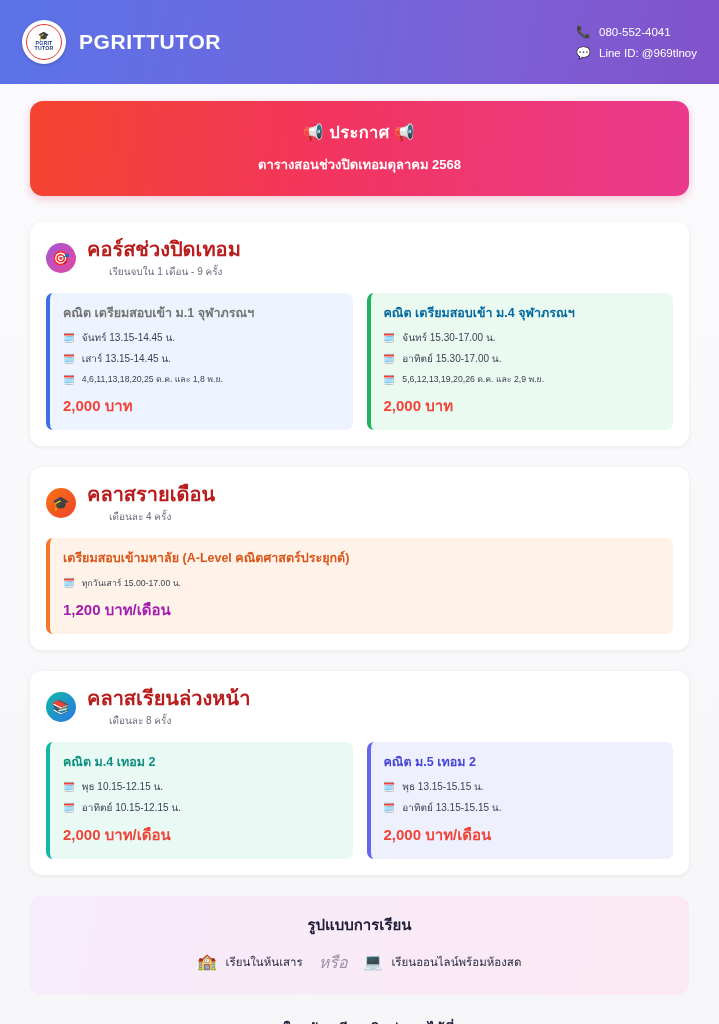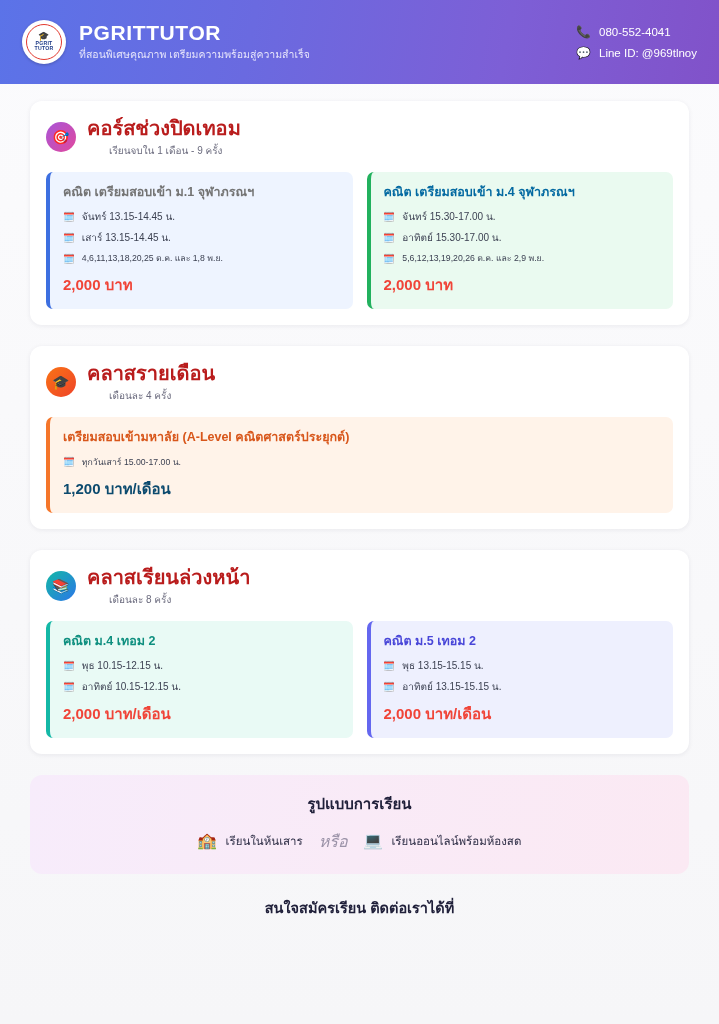--- a/index.html
+++ b/index.html
@@ -183,21 +183,21 @@
   .v-blue .course-title { color: #737373; }
   .v-green  { background: #eafaf0; border-left-color: #22b15e; }
   .v-green .course-title { color: #0369a1; }
   .v-orange { background: #fff3e9; border-left-color: #f5762a; }
   .v-orange .course-title { color: #d8561a; }
   .v-teal   { background: #e9faf5; border-left-color: #14b8a6; }
   .v-teal .course-title { color: #0e8f7f; }
   .v-indigo { background: #eef0fe; border-left-color: #6467ef; }
   .v-indigo .course-title { color: #4846d8; }
   .price-red    { color: #f04438; }
-  .price-orange { color: #0c4a6e; }
+  .price-orange { color: #a21caf; }
 
   .course.full { width: 100%; }
 
   
   .format {
     background: linear-gradient(100deg, #f7ecfb 0%, #fbe9f3 100%);
     border-radius: 12px;
     padding: 17px 18px 20px;
     text-align: center;
     margin-bottom: 22px;
@@ -222,38 +222,45 @@
     <div class="brand">
       <div class="logo-badge">
         <div class="logo-inner">
           <span class="logo-cap">🎓</span>
           <span class="logo-txt">PGRIT</span>
           <span class="logo-txt">TUTOR</span>
         </div>
       </div>
       <div class="brand-text">
         <div class="brand-name">PGRITTUTOR</div>
-        <div class="brand-tagline">ที่สอนพิเศษคุณภาพ เตรียมความพร้อมสู่ความสำเร็จ</div>
       </div>
     </div>
 
     <div class="contact">
       <div class="contact-row">
         <span class="contact-ic">📞</span>
         <span>080-552-4041</span>
       </div>
       <div class="contact-row">
         <span class="contact-ic">💬</span>
         <span>Line ID: @969tlnoy</span>
       </div>
     </div>
   </div>
 
   <div class="content">
 
+    <div class="announce">
+      <div class="announce-title">
+        <span>📢</span>
+        <span>ประกาศ</span>
+        <span>📢</span>
+      </div>
+      <div class="announce-sub">ตารางสอนช่วงปิดเทอมตุลาคม 2568</div>
+    </div>
 
     <div class="section">
       <div class="sec-head">
         <div class="sec-icon ic-purple">🎯</div>
         <div class="sec-titles">
           <div class="sec-title">คอร์สช่วงปิดเทอม</div>
           <div class="sec-sub">เรียนจบใน 1 เดือน - 9 ครั้ง</div>
         </div>
       </div>
       <div class="grid2">

